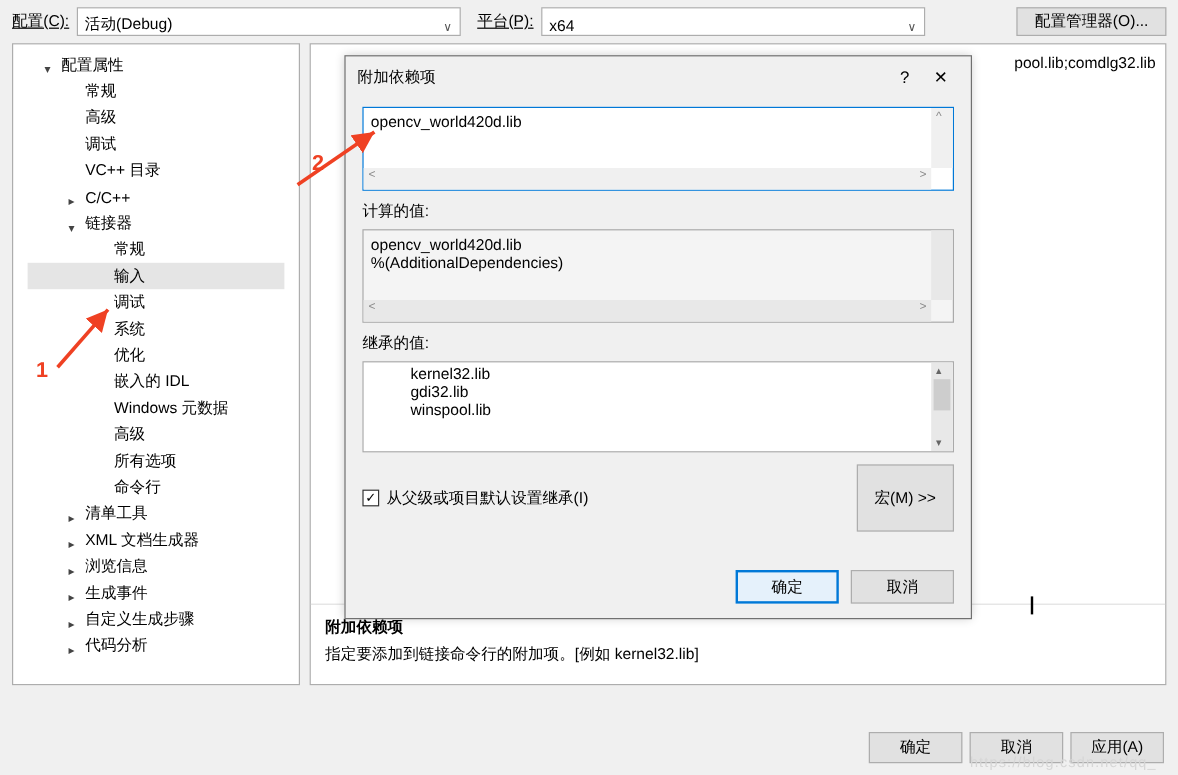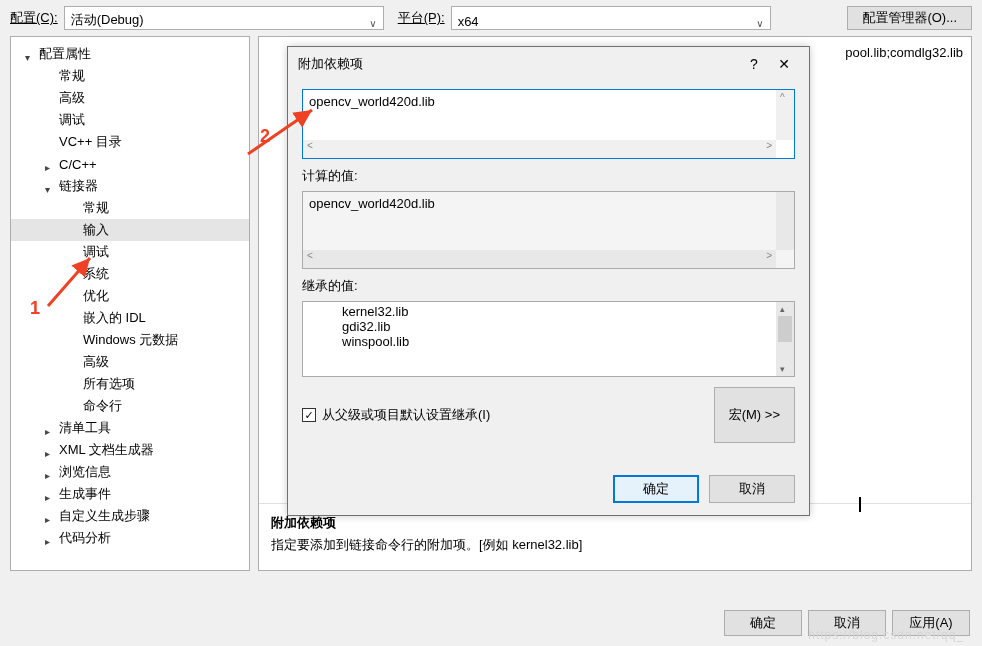--- a/index.html
+++ b/index.html
@@ -6,21 +6,21 @@
 body { margin: 0; width: 982px; height: 646px; background: #f0f0f0; position: relative; overflow: hidden; }
 
 .top-row { display: flex; align-items: center; padding: 6px 10px; gap: 6px; }
 .top-label { color: #000; text-decoration: underline; }
 .top-combo { background: #fff; border: 1px solid #adadad; height: 24px; display: flex; align-items: flex-end; justify-content: space-between; padding: 0 6px; }
 .top-combo .chev { font-size: 10px; color: #555; }
 .top-btn { background: #e1e1e1; border: 1px solid #adadad; height: 24px; padding: 0 14px; display: flex; align-items: center; cursor: pointer; }
 
 .body-row { display: flex; padding: 0 10px 10px 10px; gap: 8px; }
 .tree-panel { width: 240px; height: 535px; border: 1px solid #adadad; background: #fff; overflow: auto; }
-.tree { padding: 6px 0; }
+.tree { padding: 6px 12px; }
 .tree-item { display: flex; align-items: center; height: 22px; padding-left: 8px; cursor: pointer; white-space: nowrap; }
 .tree-item.l1 { padding-left: 14px; }
 .tree-item.l2 { padding-left: 34px; }
 .tree-item.l3 { padding-left: 58px; }
 .tree-item.sel { background: #e5e5e5; }
 .tri { display: inline-block; width: 10px; height: 10px; margin-right: 4px; }
 .tri.open::before { content: "▾"; font-size: 10px; color: #444; }
 .tri.closed::before { content: "▸"; font-size: 10px; color: #444; }
 .tri.none { visibility: hidden; }
 
@@ -219,20 +219,21 @@
   <div class="dlg-body">
     <div class="edit-box">
       <div class="txt">opencv_world420d.lib</div>
       <div class="edit-scroll-v"></div>
       <div class="edit-scroll-h"></div>
     </div>
 
     <div class="section-label">计算的值:</div>
     <div class="ro-box">
       <div class="line">opencv_world420d.lib</div>
+      <div class="line">%(AdditionalDependencies)</div>
       <div class="ro-sv"></div>
       <div class="ro-sh"></div>
     </div>
 
     <div class="section-label">继承的值:</div>
     <div class="list-box">
       <div class="line">kernel32.lib</div>
       <div class="line">gdi32.lib</div>
       <div class="line">winspool.lib</div>
       <div class="list-sv">

